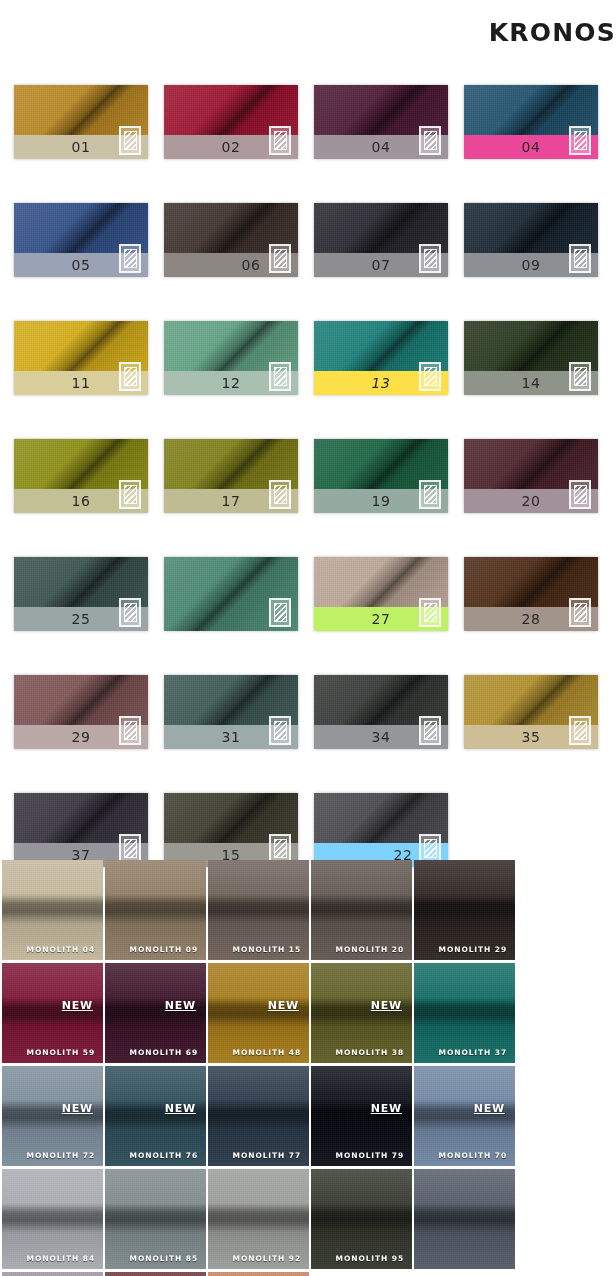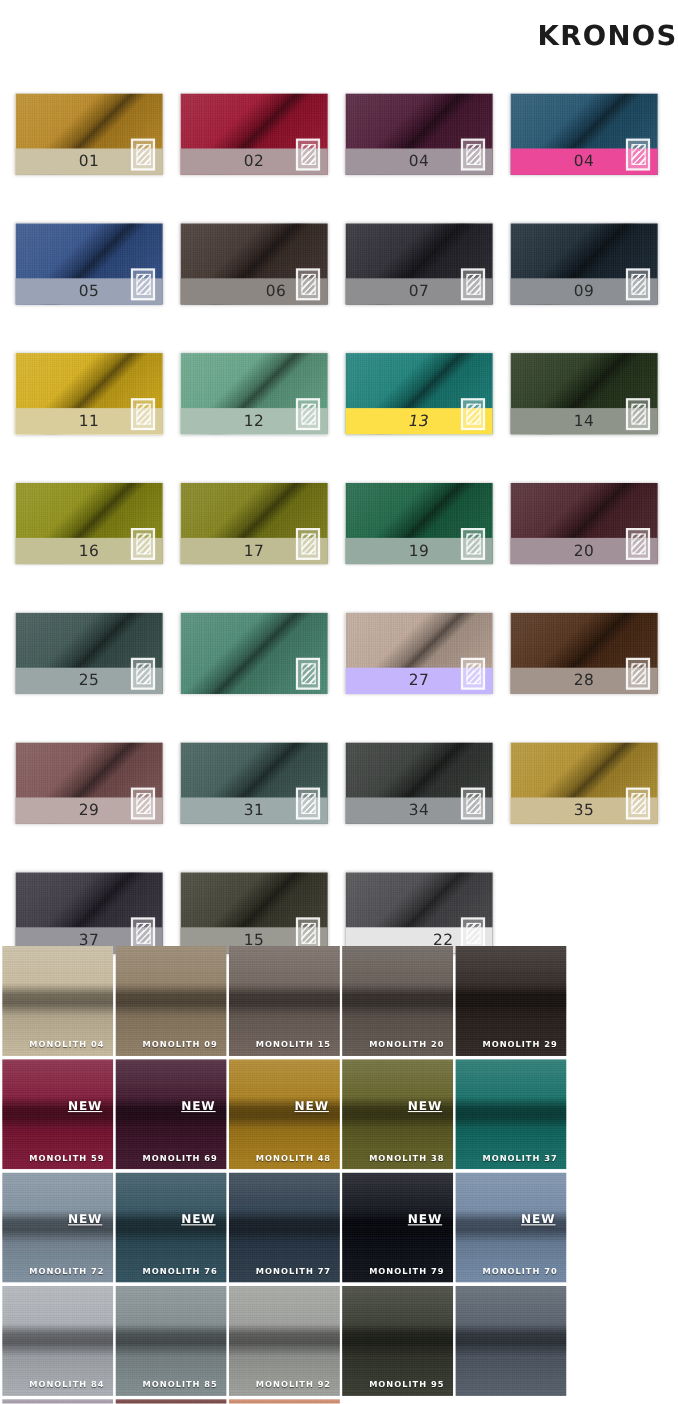--- a/index.html
+++ b/index.html
@@ -403,21 +403,21 @@
     <div class="tex-badge">
       <div class="inner"></div>
     </div>
   </div>
     <div class="kronos-swatch">
     <div class="fabric">
       <div class="base" style="background: rgb(188, 165, 150);"></div>
       <div class="fold"></div>
       <div class="grain"></div>
     </div>
-    <div class="label-bar" style="background: #c4b5fd;">
+    <div class="label-bar" style="background: #bef264;">
       <span class="num">27</span>
     </div>
     <div class="tex-badge">
       <div class="inner"></div>
     </div>
   </div>
     <div class="kronos-swatch">
     <div class="fabric">
       <div class="base" style="background: rgb(74, 40, 18);"></div>
       <div class="fold"></div>
@@ -507,21 +507,21 @@
     <div class="tex-badge">
       <div class="inner"></div>
     </div>
   </div>
     <div class="kronos-swatch">
     <div class="fabric">
       <div class="base" style="background: rgb(70, 70, 74);"></div>
       <div class="fold"></div>
       <div class="grain"></div>
     </div>
-    <div class="label-bar" style="background: #e5e5e5; padding-left: 44px;">
+    <div class="label-bar" style="background: #7dd3fc; padding-left: 44px;">
       <span class="num">22</span>
     </div>
     <div class="tex-badge">
       <div class="inner"></div>
     </div>
   </div>
   </div>
 
 <div id="monolith-grid">
     <div class="mono-swatch">

